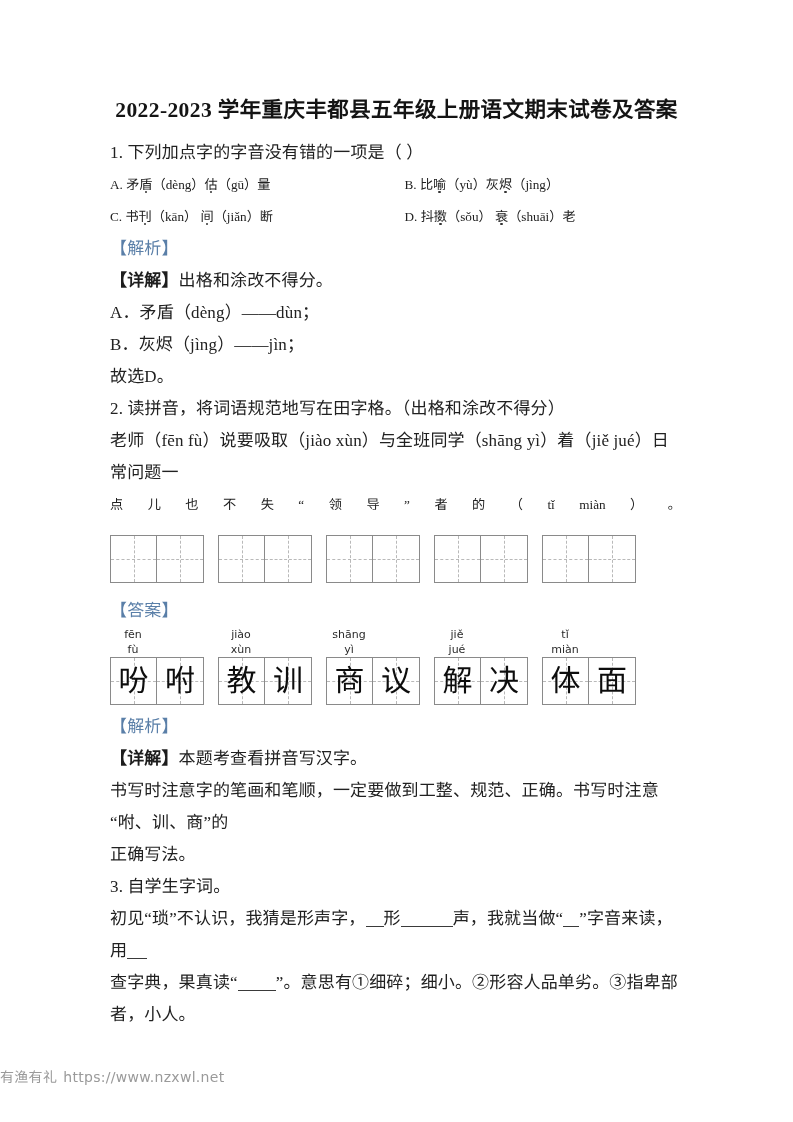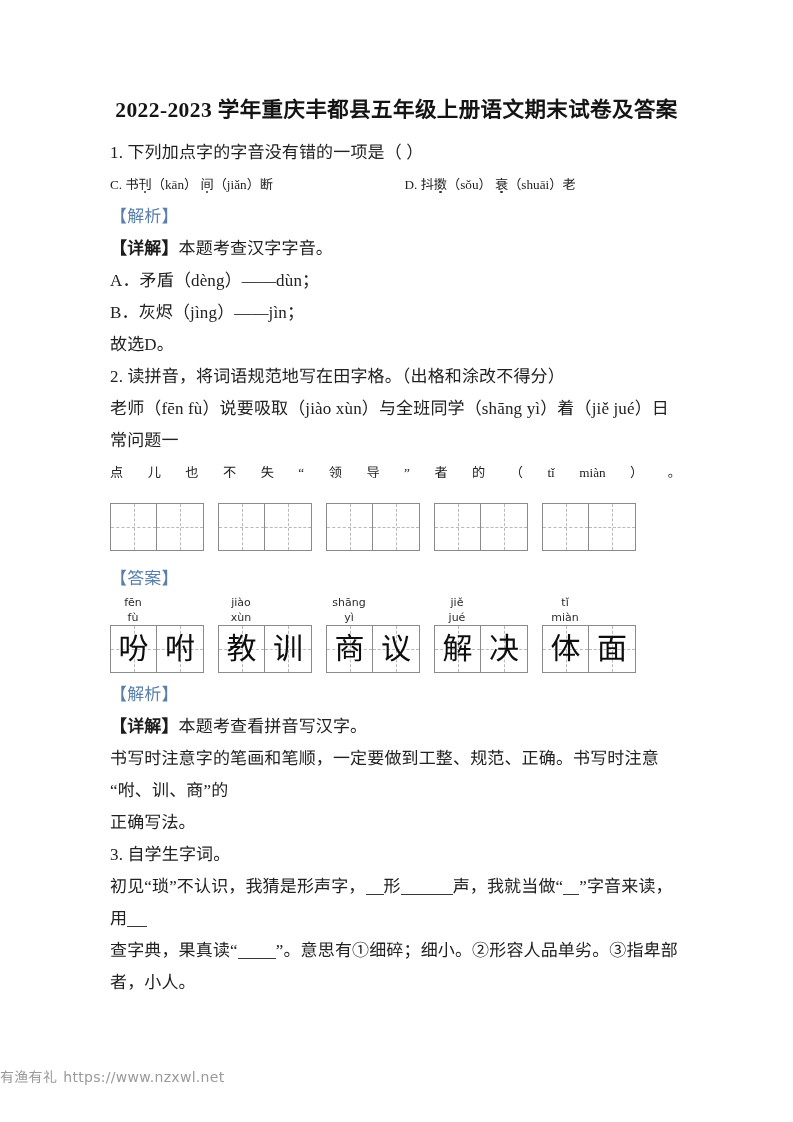--- a/index.html
+++ b/index.html
@@ -202,39 +202,49 @@
 
   <div class="block-gap-m"></div>
 
   <div>
 
     <p class="p">
       <span>1.</span>
       <span>下列加点字的字音没有错的一项是（  ）</span>
     </p>
 
+    <div class="opt-row">
+      <div class="opt-col">
+        <span>A.</span>
+        <span>矛<span class="dotted">盾</span>（dèng）<span class="dotted">估</span>（gū）量</span>
+      </div>
+      <div class="opt-col right">
+        <span>B.</span>
+        <span>比<span class="dotted">喻</span>（yù）灰<span class="dotted">烬</span>（jìng）</span>
+      </div>
+    </div>
 
     <div class="opt-row">
       <div class="opt-col">
         <span>C.</span>
         <span>书<span class="dotted">刊</span>（kān）&nbsp;<span class="dotted">间</span>（jiǎn）断</span>
       </div>
       <div class="opt-col right">
         <span>D.</span>
         <span>抖<span class="dotted">擞</span>（sǒu）&nbsp;<span class="dotted">衰</span>（shuāi）老</span>
       </div>
     </div>
 
 
     <p class="p">
       <span class="tag-blue">【解析】</span>
     </p>
 
     <p class="p">
-      <span class="tag-dark">【详解】</span><span>本题考查汉字字音。</span>
+      <span class="tag-dark">【详解】</span><span>出格和涂改不得分。</span>
     </p>
 
     <p class="p">A．矛盾（dèng）——dùn；</p>
     <p class="p">B．灰烬（jìng）——jìn；</p>
     <p class="p">故选D。</p>
   </div>
 
   <div>
 
     <p class="p">

